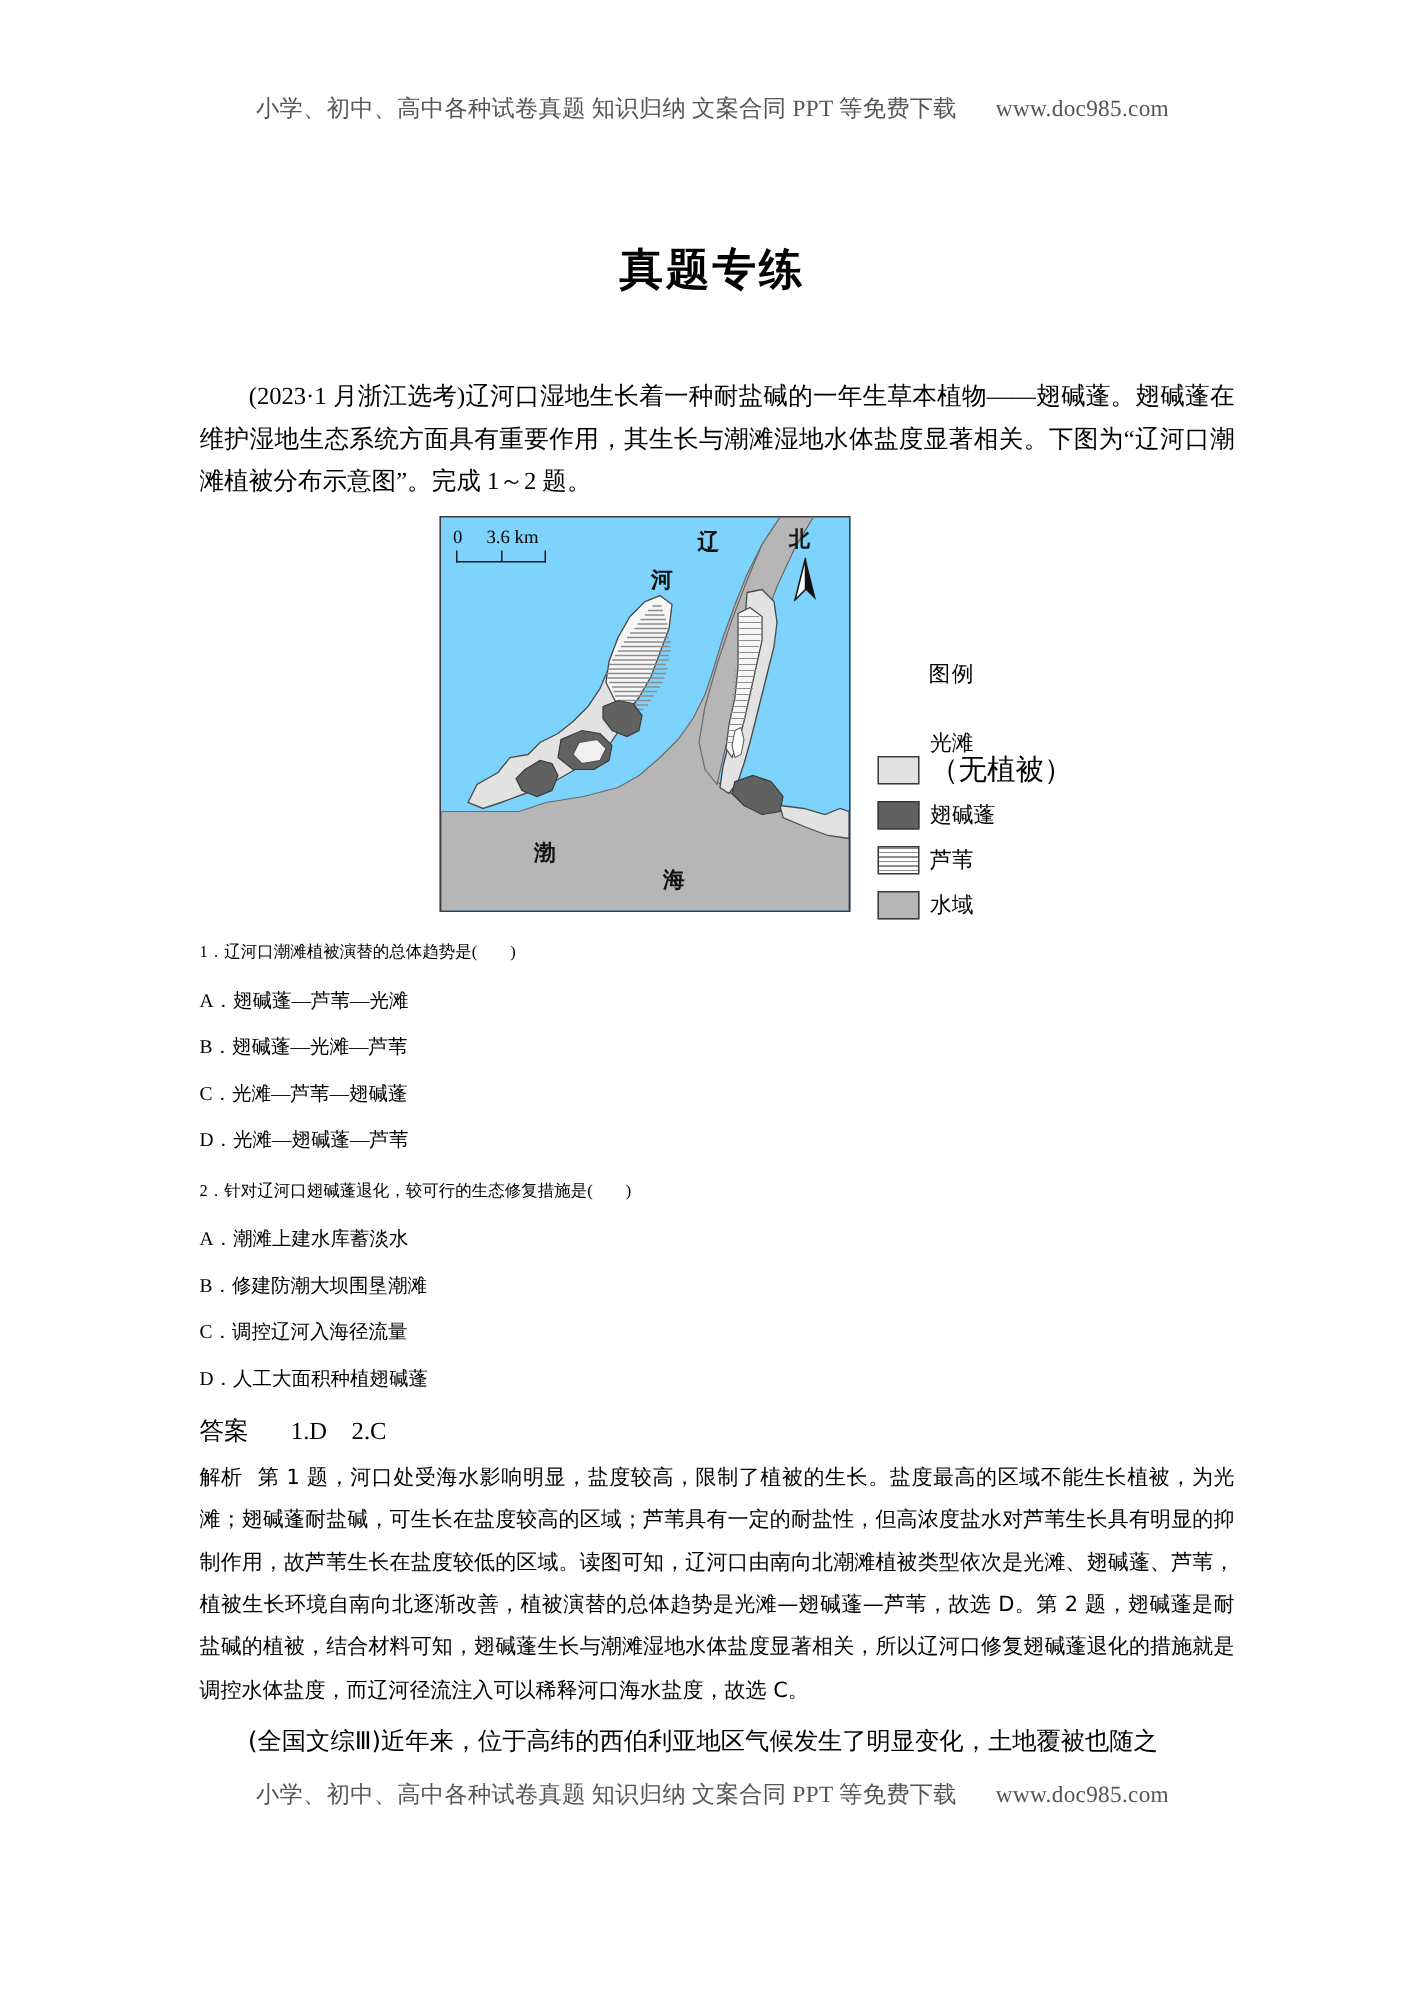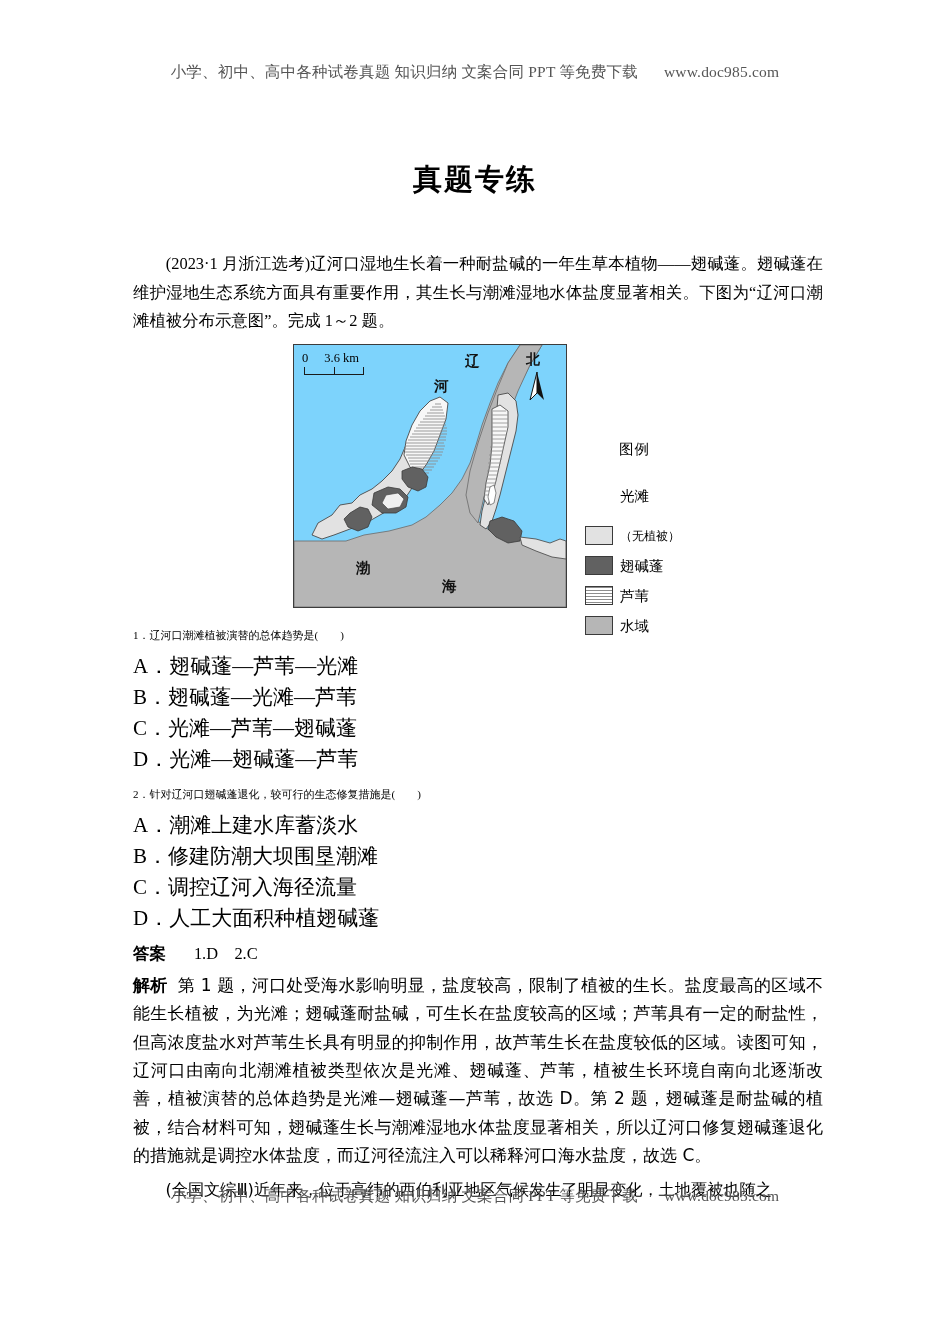--- a/index.html
+++ b/index.html
@@ -158,47 +158,47 @@
     background: #f4f4f4;
     background-image: repeating-linear-gradient(
       to bottom, #8d8d8d 0px, #8d8d8d 1px, #ffffff 1px, #ffffff 3px);
   }
   .sw-water { background: #b6b6b6; }
   .legend-label {
     font-size: 14.5px;
     line-height: 18px;
     margin-left: 7px;
   }
-  .legend-label small { display: block; font-size: 12px; margin-top: 22px; }
+  .legend-label small { display: block; font-size: 19px; }
 
   
   .q-block { margin-top: 4px; }
   .q-stem {
     font-size: 11px;
     line-height: 31px;
     margin: 0;
   }
   .q-opt {
-    font-size: 21px;
+    font-size: 13px;
     line-height: 31px;
     margin: 0;
   }
 
   .ans-line {
     font-size: 16.4px;
     line-height: 31px;
     margin: 4px 0 0 0;
   }
   .ans-line b, .exp-head {
     font-family: "DejaVu Sans", "Liberation Sans", sans-serif;
-    font-weight: bold;
+    font-weight: normal;
   }
   .exp {
     margin: 2px 0 0 0;
-    font-size: 17px;
+    font-size: 14px;
     line-height: 28.4px;
     text-align: justify;
     text-justify: inter-ideograph;
     font-family: "DejaVu Sans", "Liberation Sans", sans-serif;
   }
   .tail-para {
     margin: 6px 0 0 0;
     font-size: 16.2px;
     line-height: 28.4px;
     text-indent: 2em;

